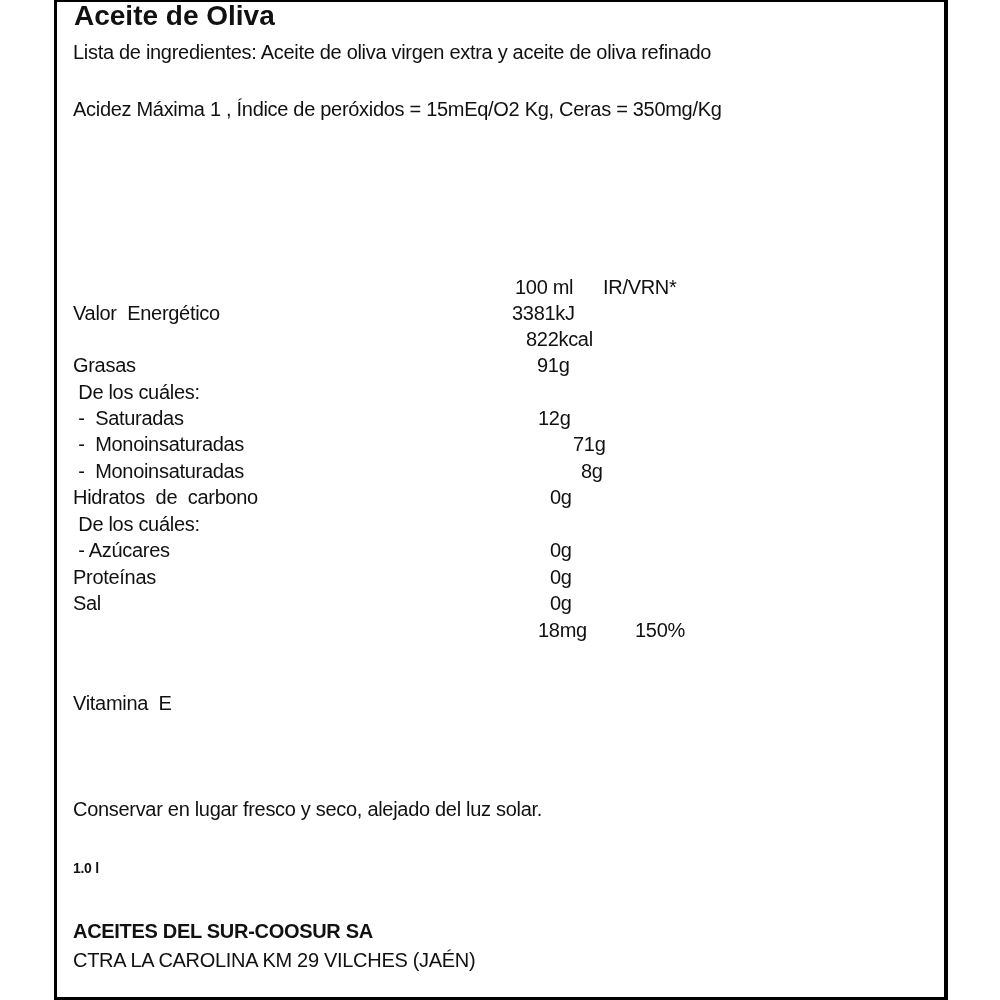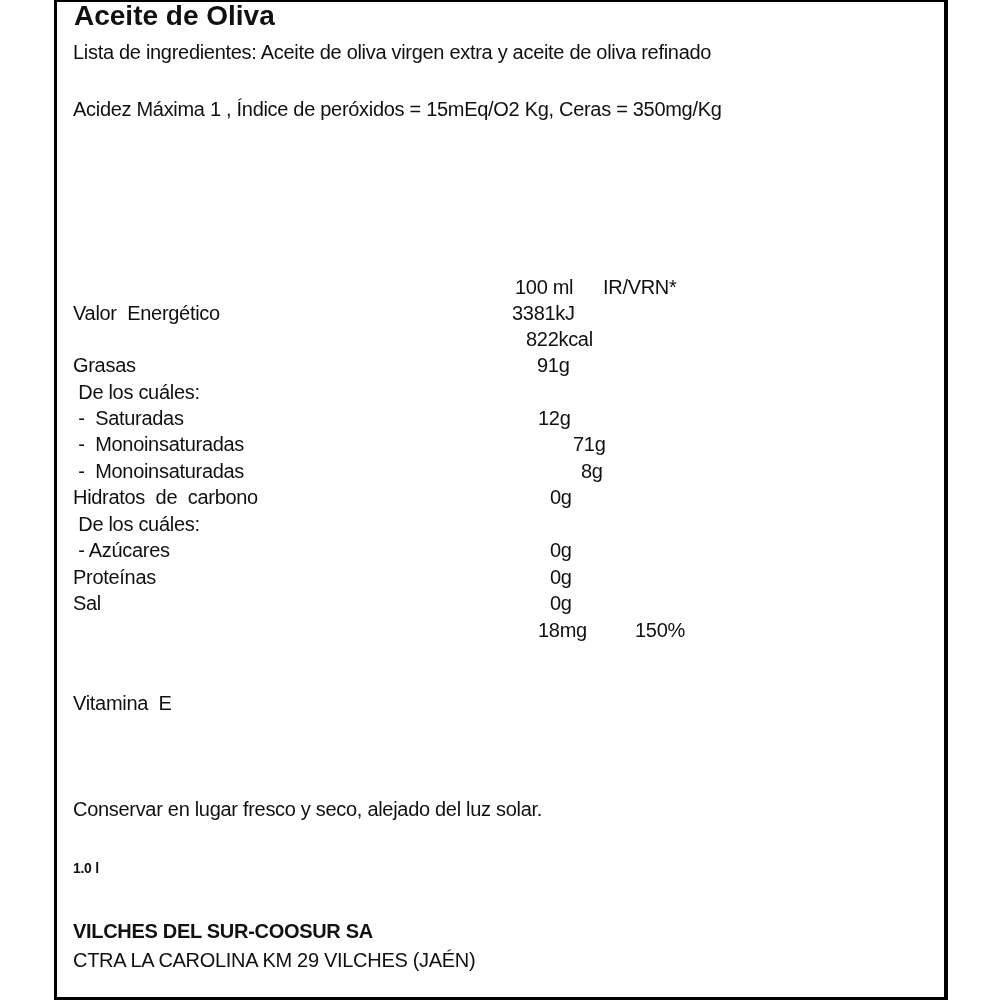--- a/index.html
+++ b/index.html
@@ -90,14 +90,14 @@
   <div class="t lbl" style="top:591px;">Sal</div>
   <div class="t" style="left:550px; top:591px;">0g</div>
 
   <div class="t lbl" style="top:643px; white-space:pre;margin-top:48px;">Vitamina  E</div>
   <div class="t" style="left:538px; top:618px;">18mg</div>
   <div class="t" style="left:635px; top:618px;">150%</div>
 </div>
 
 <div class="t lbl" style="top:797px;">Conservar en lugar fresco y seco, alejado del luz solar.</div>
 <div class="t lbl bold" style="top:812px; font-size:14px;margin-top:44px;">1.0 l</div>
-<div class="t lbl bold" style="top:919px;">VILCHES DEL SUR-COOSUR SA</div>
+<div class="t lbl bold" style="top:919px;">ACEITES DEL SUR-COOSUR SA</div>
 <div class="t lbl" style="top:948px;">CTRA LA CAROLINA KM 29 VILCHES (JAÉN)</div>
 
 </body></html>

